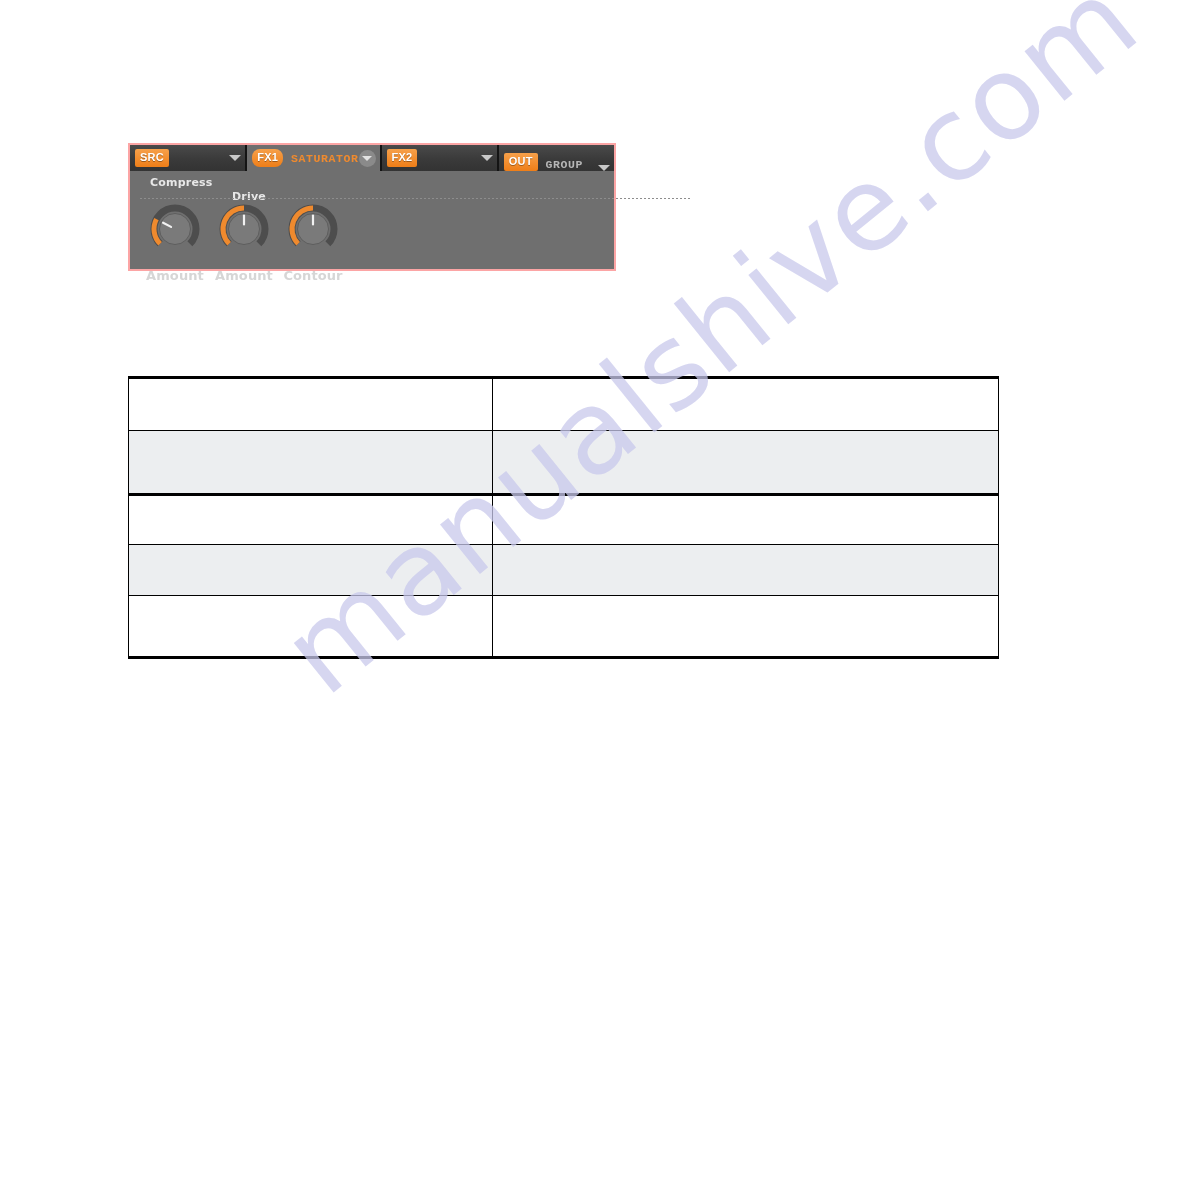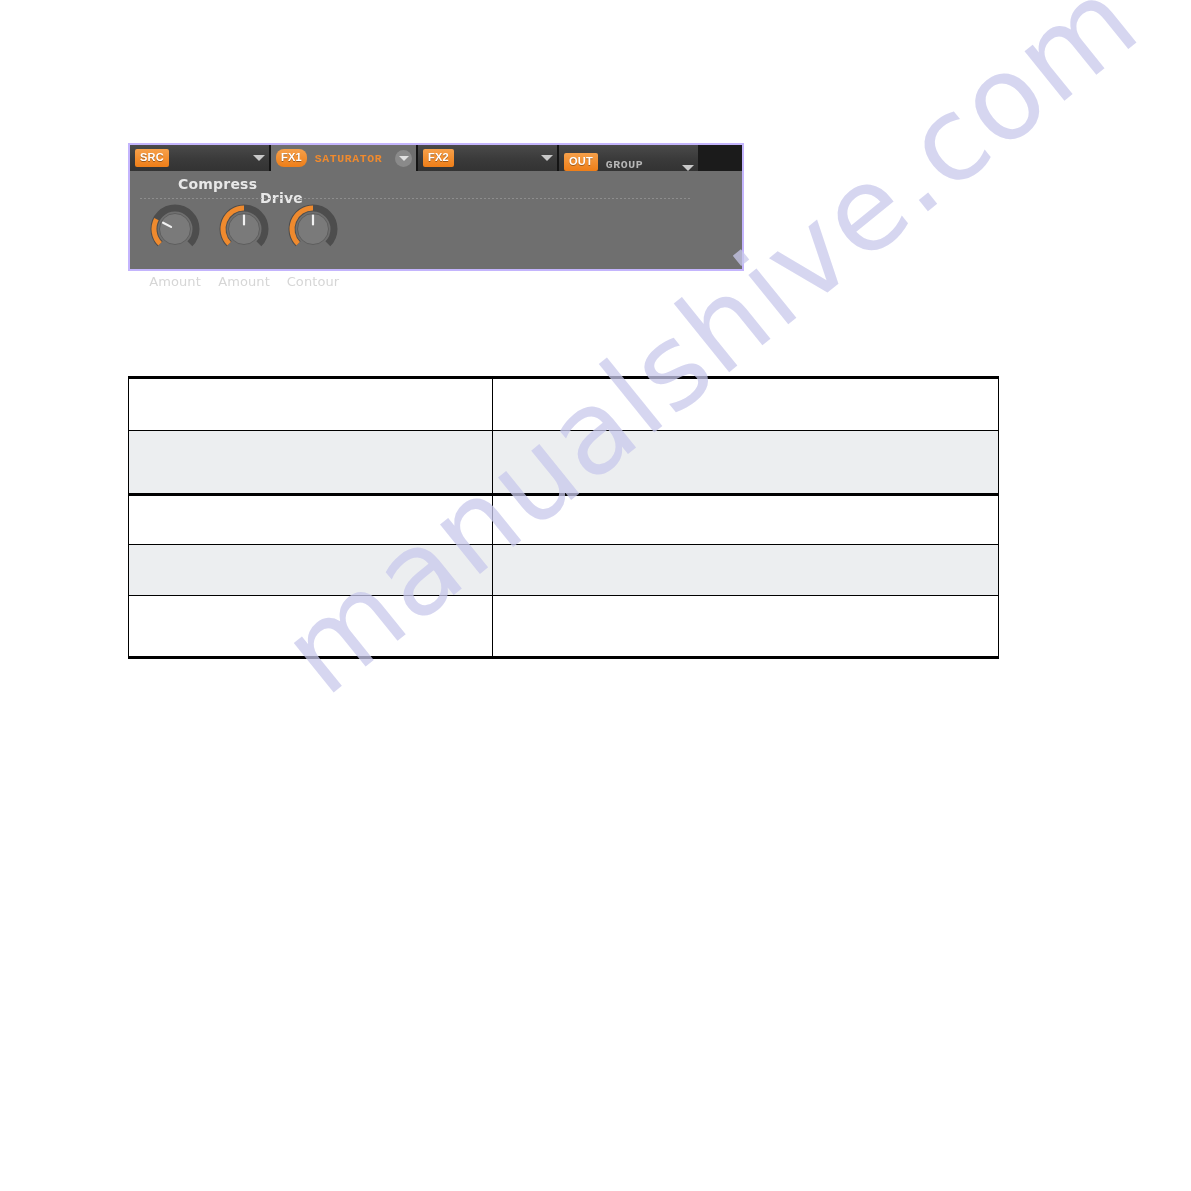--- a/index.html
+++ b/index.html
@@ -38,23 +38,23 @@
     white-space: nowrap;
     transform: rotate(-39deg);
     transform-origin: left center;
   }
 
   
   #plugin-panel {
     position: absolute;
     left: 128px;
     top: 143px;
-    width: 616px;
+    width: 488px;
     height: 128px;
-    background: #c4b5fd;
+    background: #fca5a5;
     box-sizing: border-box;
     padding: 2px;
     z-index: 2;
   }
 
   .tab-strip {
     position: relative;
     height: 26px;
     width: 100%;
     display: flex;
@@ -143,27 +143,26 @@
   
   .plugin-body {
     position: relative;
     width: 100%;
     height: 98px;
     background: #6f6f6f;
   }
 
   .sec-title {
     position: absolute;
-    font-size: 14px;
+    font-size: 11px;
     font-weight: bold;
     color: #e8e8e8;
     font-family: "DejaVu Sans", sans-serif;
     letter-spacing: .2px;
     white-space: nowrap;
-    margin-left: 28px;
   }
   .sec-title.t1 { left: 20px; top: 5px; }
   .sec-title.t2 { left: 102px; top: 19px; }
 
   .dot-rule {
     position: absolute;
     left: 10px;
     top: 27px;
     width: 552px;
     height: 1px;
@@ -179,23 +178,23 @@
 
   .knob {
     position: relative;
     width: 50px;
     height: 50px;
     margin: 0 auto;
   }
   .knob svg { display: block; }
 
   .knob-label {
-    margin-top: 20px;
+    margin-top: 14px;
     font-size: 13px;
-    font-weight: normal;
+    font-weight: bold;
     color: #d6d6d6;
     font-family: "DejaVu Sans", sans-serif;
     letter-spacing: .1px;
     white-space: nowrap;
   }
 
   
   #info-table {
     position: absolute;
     left: 128px;

